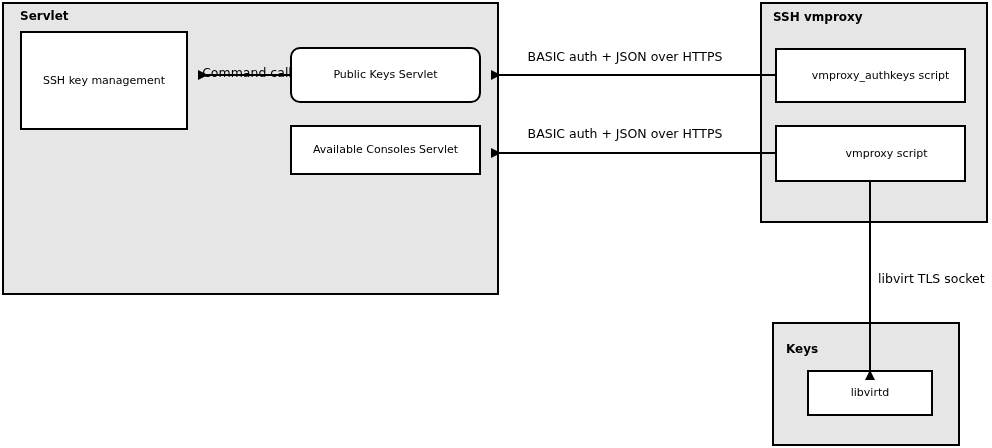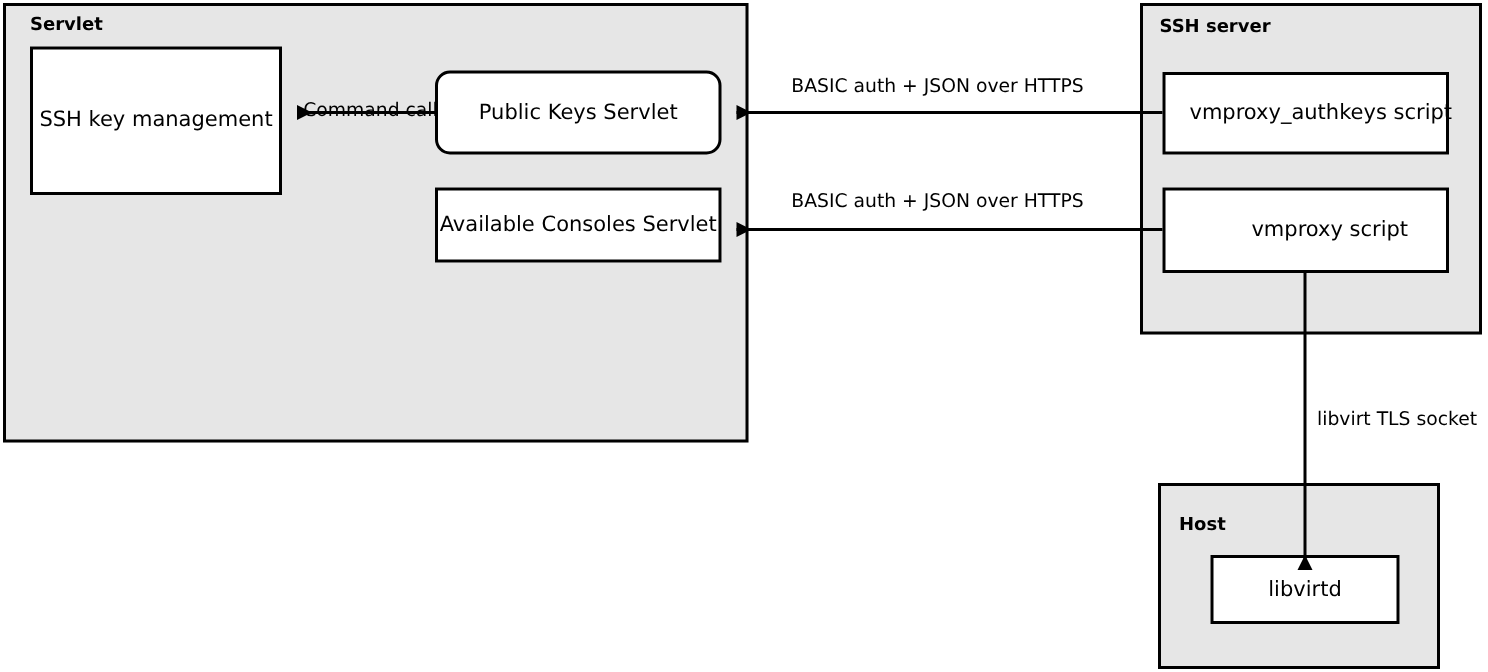--- a/index.html
+++ b/index.html
@@ -31,21 +31,21 @@
   .node-box {
     position: absolute;
     background: #ffffff;
     border: 2px solid #000000;
     box-sizing: border-box;
     display: flex;
     align-items: center;
     justify-content: center;
   }
   .node-label {
-    font-size: 14px;
+    font-size: 11px;
     color: #000000;
     text-align: center;
     line-height: 1.2;
     white-space: nowrap;
   }
   .edge-label {
     position: absolute;
     font-size: 12.5px;
     color: #000000;
     white-space: nowrap;
@@ -75,32 +75,32 @@
 
   <div class="node-box" style="left:290px; top:47px; width:191px; height:56px;border-radius:10px;">
     <span class="node-label">Public Keys Servlet</span>
   </div>
 
   <div class="node-box" style="left:290px; top:125px; width:191px; height:50px;">
     <span class="node-label">Available Consoles Servlet</span>
   </div>
 
   <div class="container-box" style="left:760px; top:2px; width:228px; height:221px;"></div>
-  <div class="container-title" style="left:773px; top:10px;">SSH server</div>
+  <div class="container-title" style="left:773px; top:10px;">SSH vmproxy</div>
 
   <div class="node-box" style="left:775px; top:48px; width:191px; height:55px;padding-left:20px;">
     <span class="node-label">vmproxy_authkeys script</span>
   </div>
 
   <div class="node-box" style="left:775px; top:125px; width:191px; height:57px;padding-left:32px;">
     <span class="node-label">vmproxy script</span>
   </div>
 
   <div class="container-box" style="left:772px; top:322px; width:188px; height:124px;"></div>
-  <div class="container-title" style="left:786px; top:342px;">Host</div>
+  <div class="container-title" style="left:786px; top:342px;">Keys</div>
 
   <div class="node-box" style="left:807px; top:370px; width:126px; height:46px;">
     <span class="node-label">libvirtd</span>
   </div>
 
   <svg class="edges" viewBox="0 0 992 448" xmlns="http://www.w3.org/2000/svg">
     <defs>
       <marker id="arrow-left" markerWidth="12" markerHeight="12" refX="10" refY="5" orient="auto" markerUnits="userSpaceOnUse">
         <path d="M 10 0 L 10 10 L 0 5 z" fill="#000000"></path>
       </marker>

